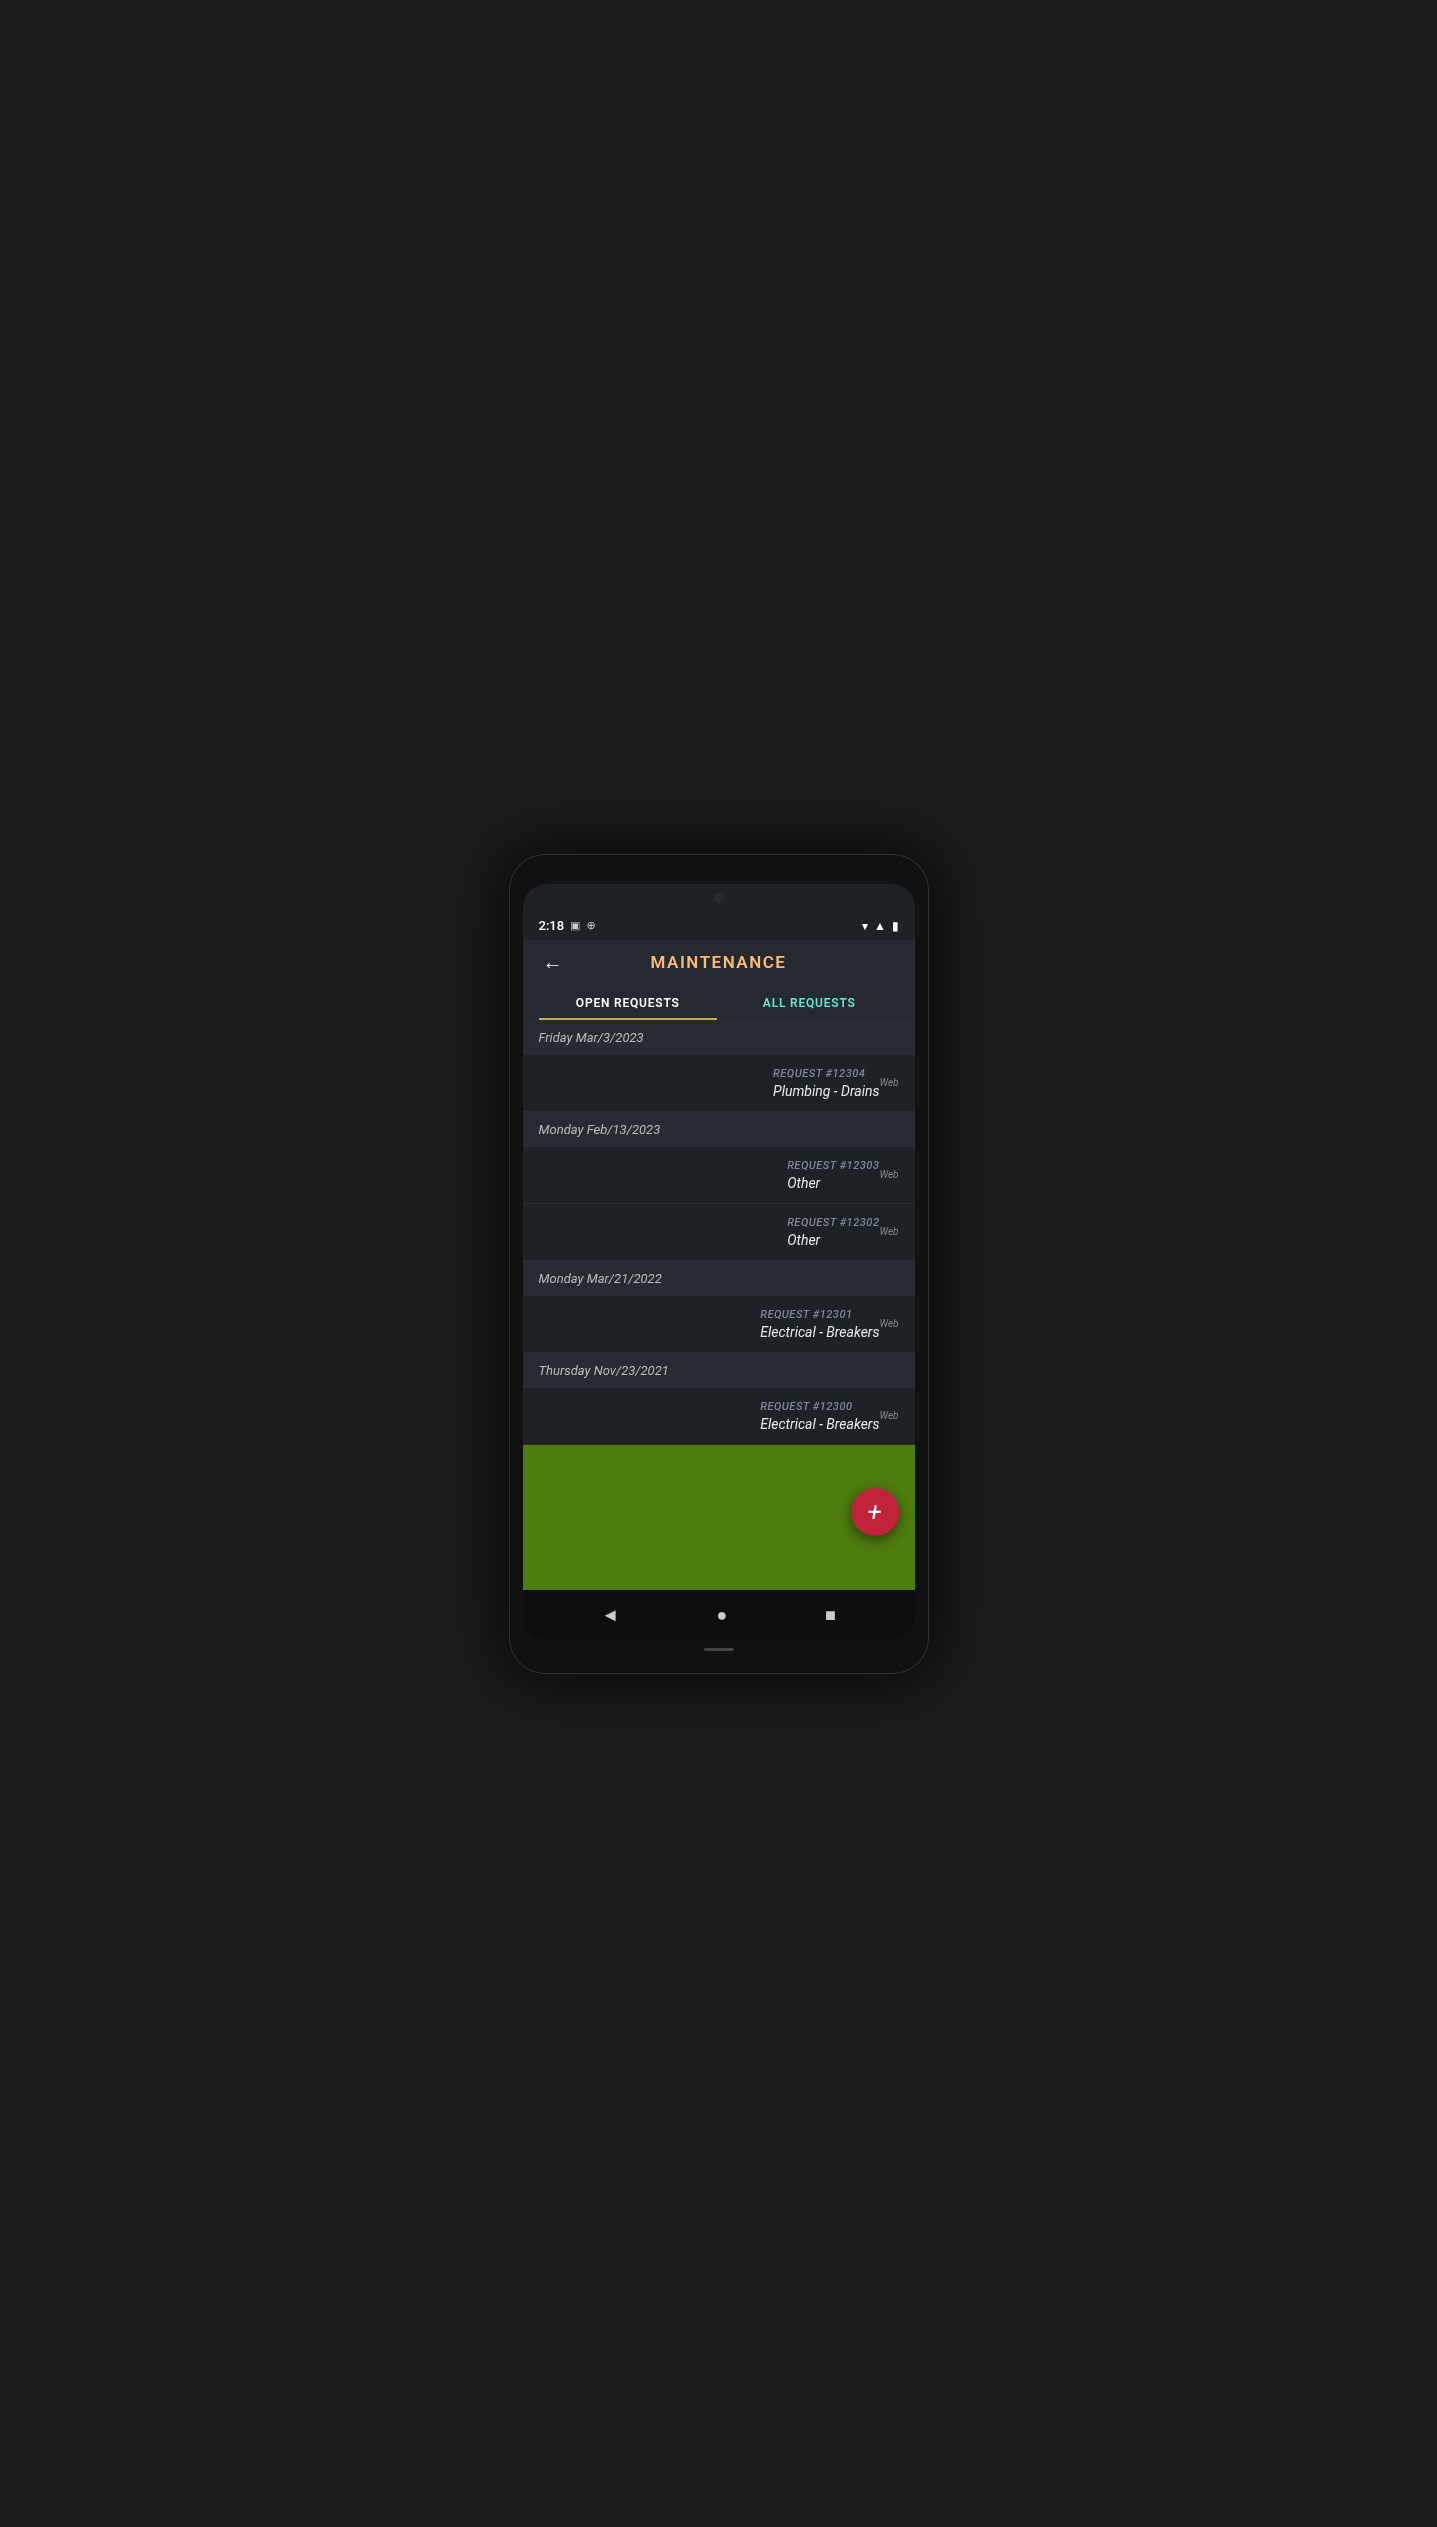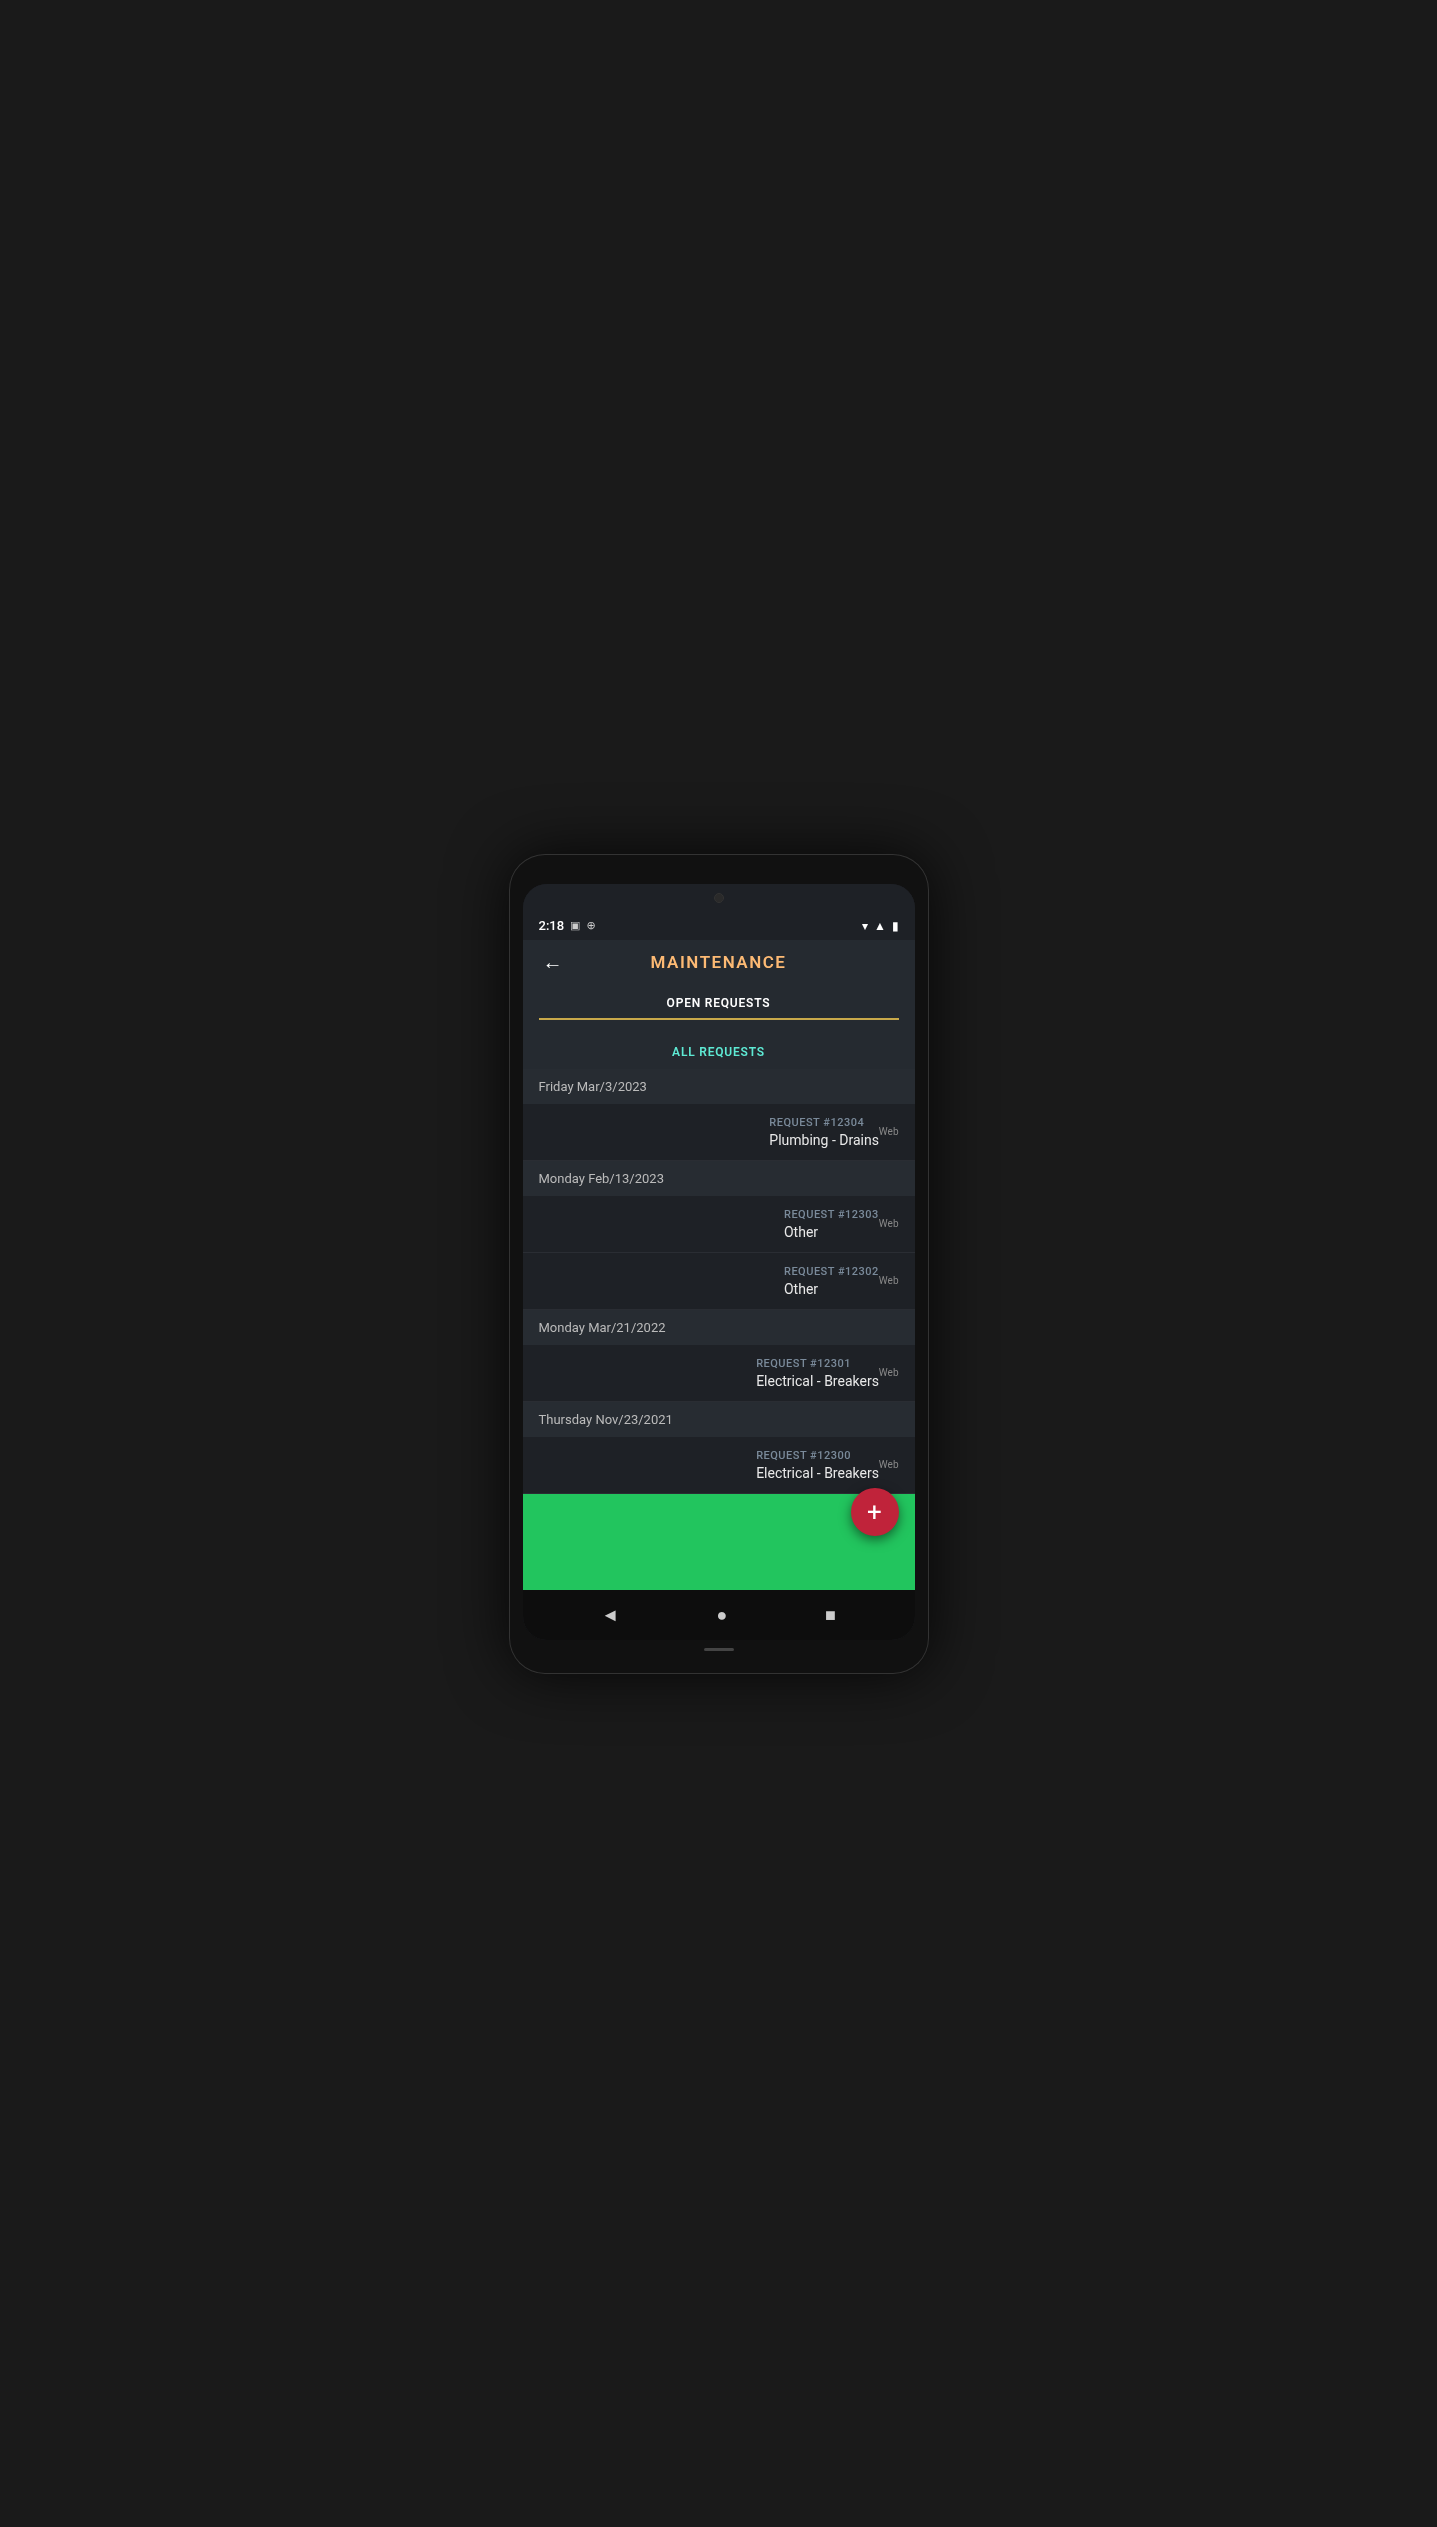--- a/index.html
+++ b/index.html
@@ -109,22 +109,21 @@
       color: #fdba74;
       font-size: 17px;
       font-weight: 600;
       letter-spacing: 1.5px;
       text-align: center;
     }
 
     
     .tabs {
       display: flex;
-      gap: 15px;
-      flex-direction: column;
+      gap: 3px;
     }
     .tab {
       flex: 1;
       text-align: center;
       padding: 10px 0 8px;
       font-size: 12px;
       font-weight: 600;
       letter-spacing: 0.8px;
       color: #5eead4;
       cursor: pointer;
@@ -133,21 +132,22 @@
     }
     .tab.active {
       color: #fff;
       border-bottom: 2px solid #c8a94a;
     }
 
     
     .content {
       flex: 1;
       overflow-y: auto;
-      background: #22c55e;
+      background: #4d7c0f;
+      font-style: italic;
     }
 
     
     .date-header {
       background: #272c32;
       padding: 10px 16px;
       color: #bbb;
       font-size: 13px;
       font-weight: 400;
     }

